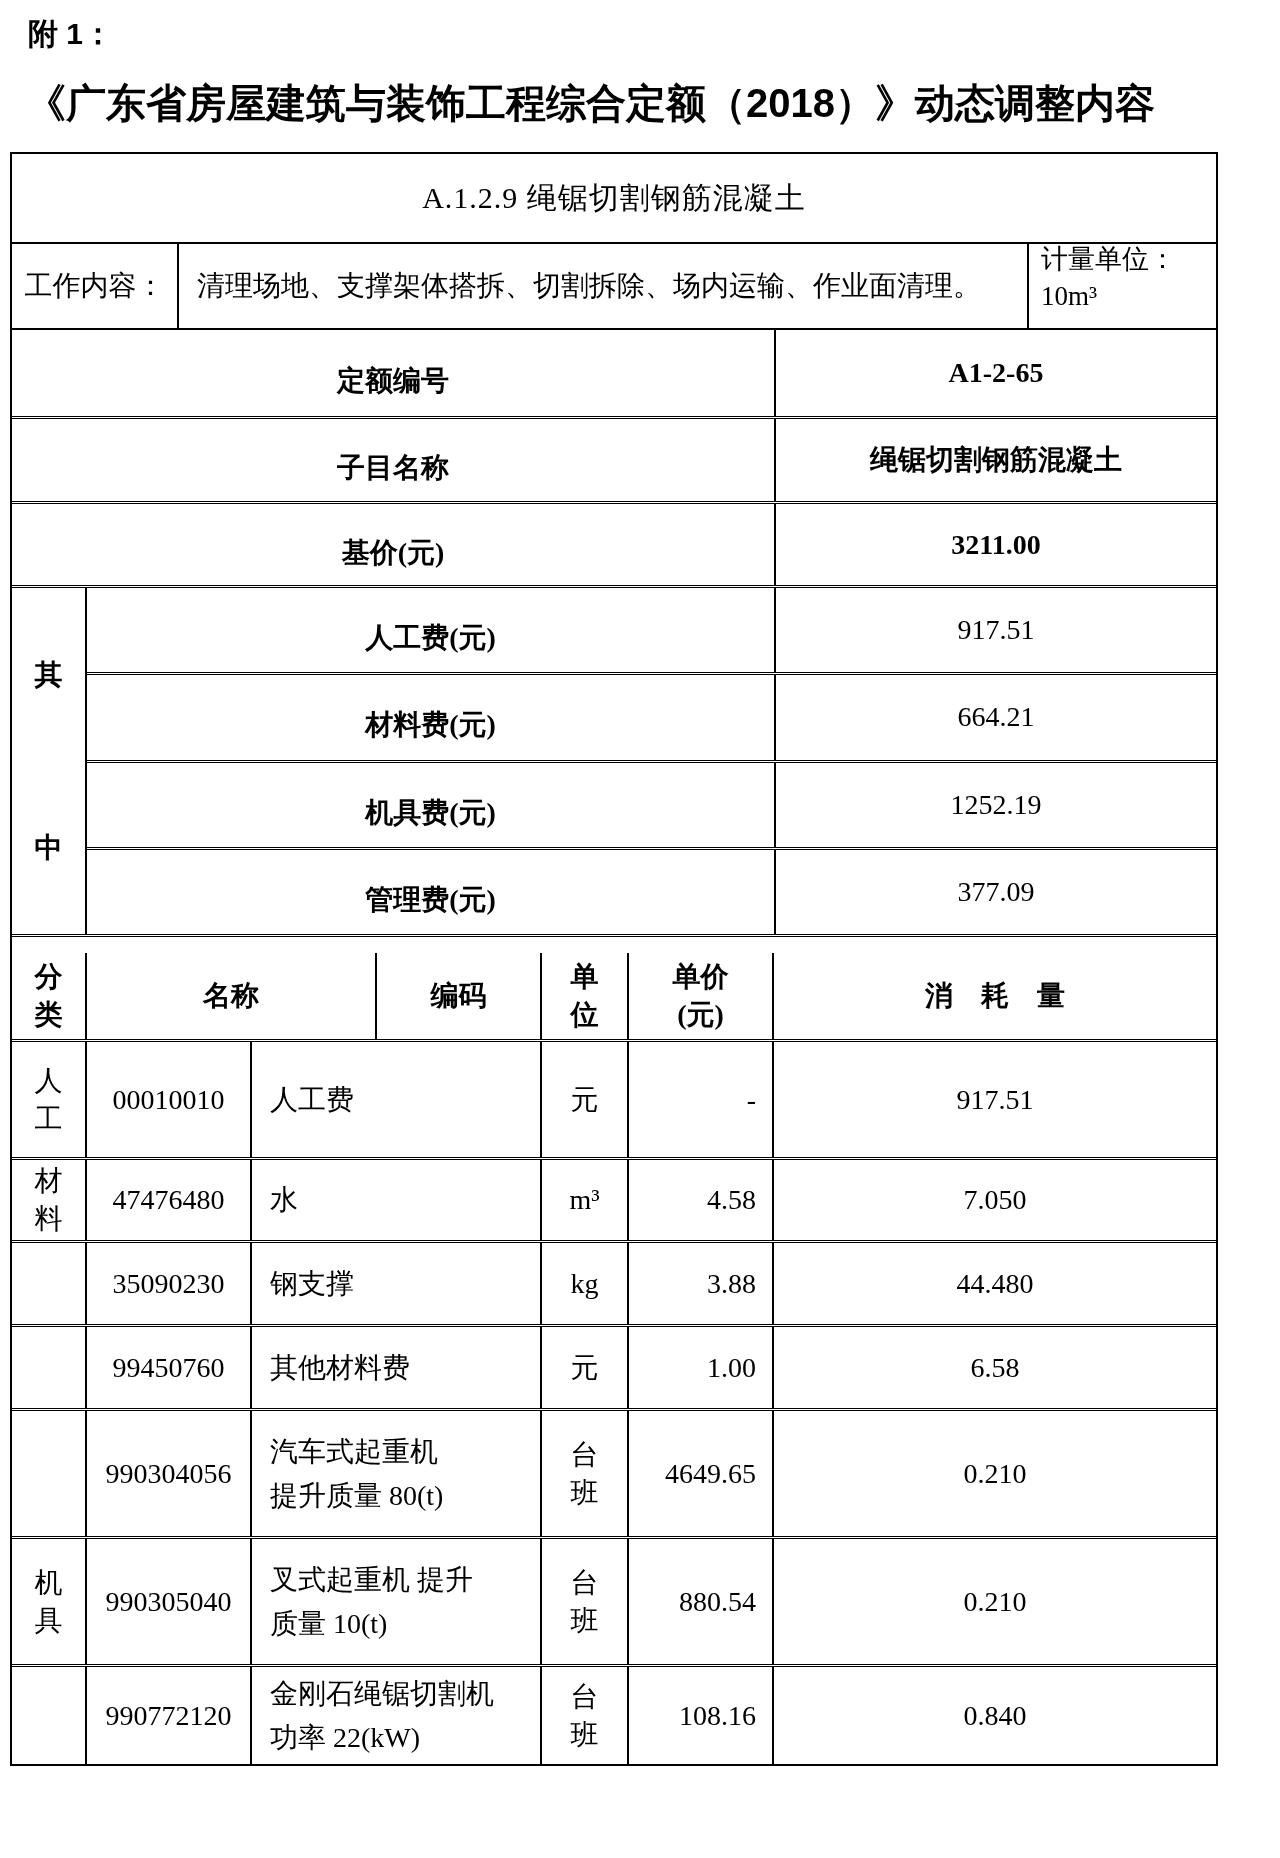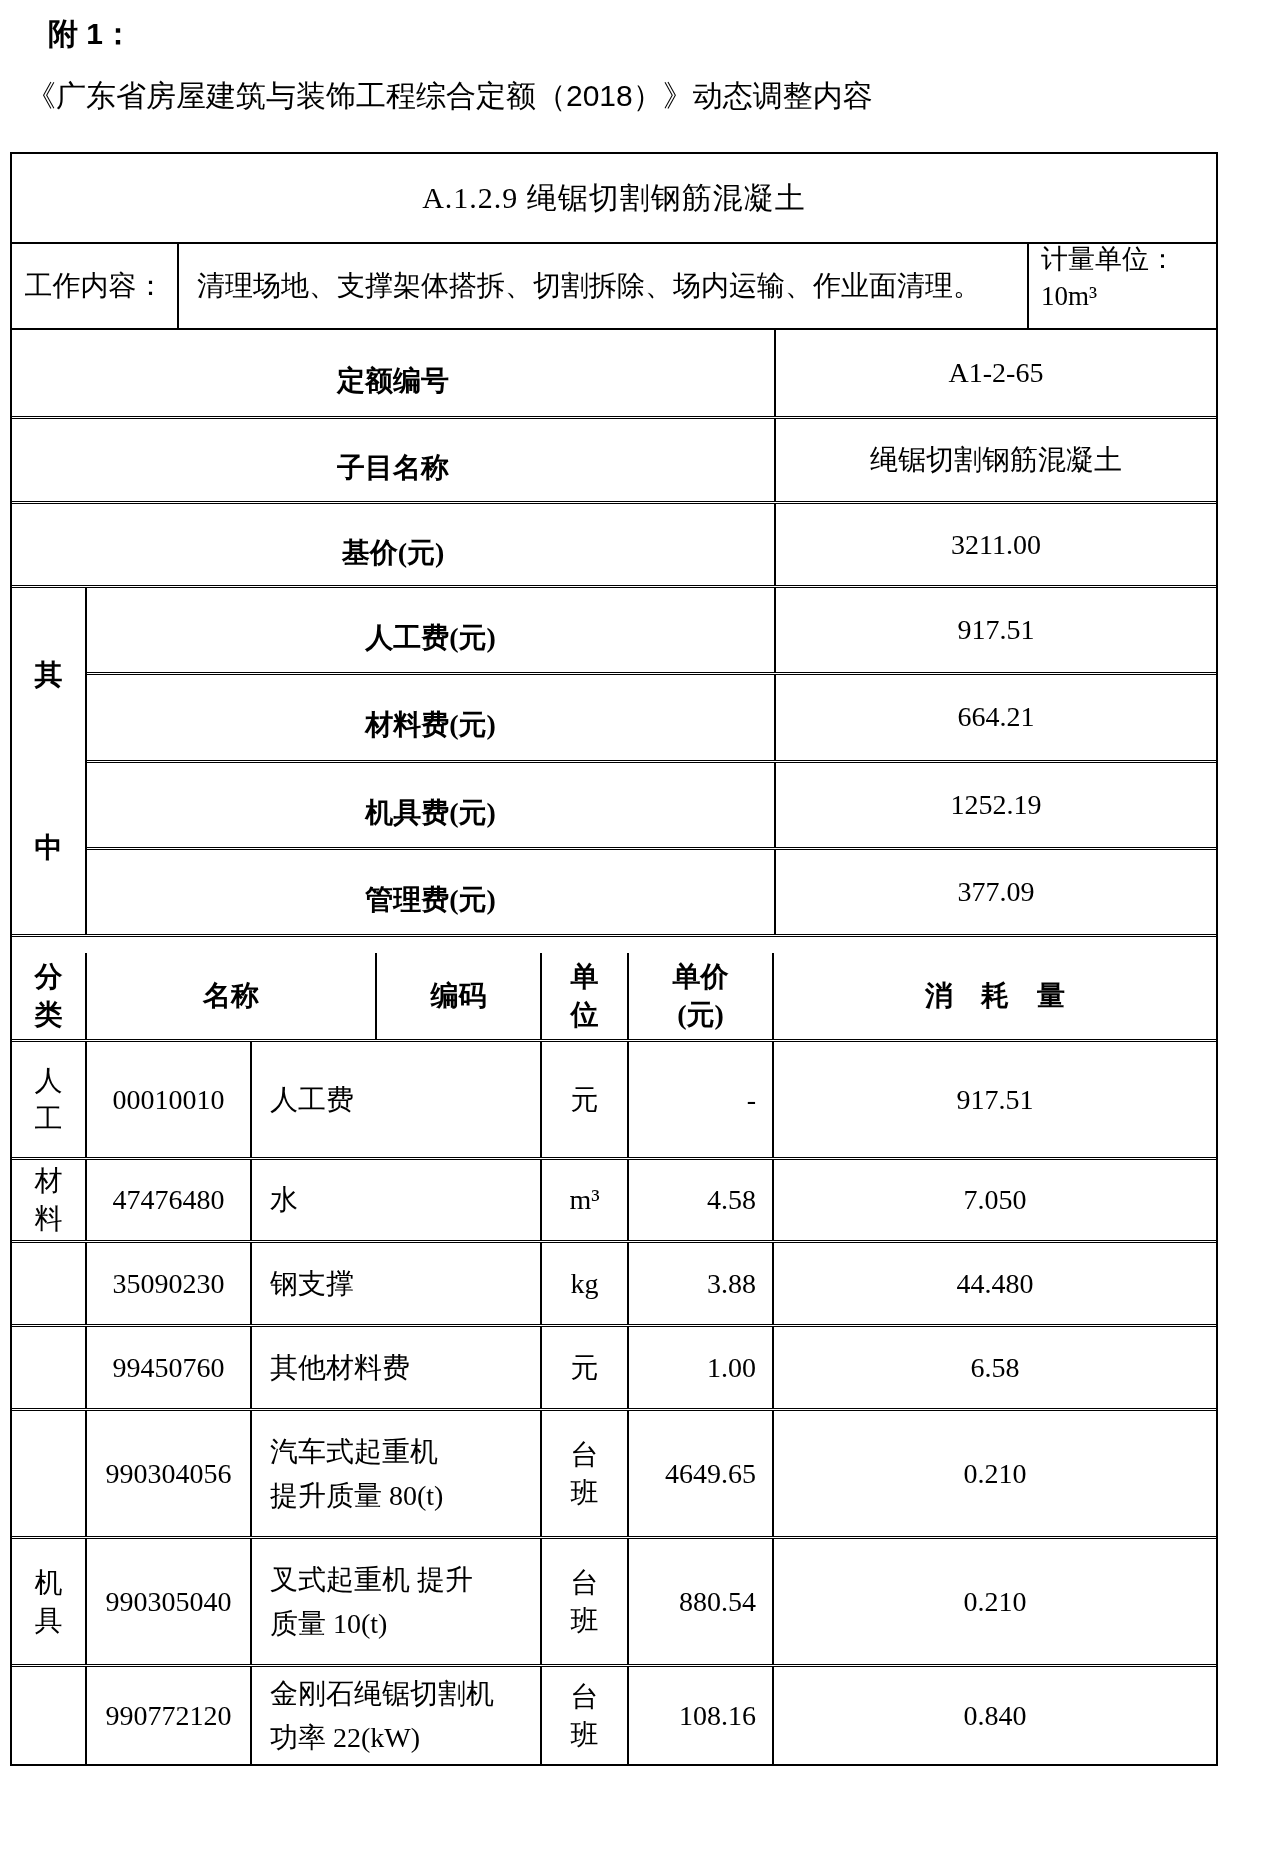--- a/index.html
+++ b/index.html
@@ -4,27 +4,27 @@
 <style>
   * { box-sizing: border-box; margin: 0; padding: 0; }
   html, body { background: #ffffff; }
   body {
     width: 1280px; height: 1858px; position: relative;
     color: #000; font-family: "Liberation Serif", "DejaVu Serif", serif;
   }
   .attachment {
     position: absolute; left: 28px; top: 14px;
     font-family: "Liberation Sans", sans-serif;
-    font-size: 30px; font-weight: bold; margin-left: 20px;
+    font-size: 30px; font-weight: bold;
   }
   .page-title {
     position: absolute; left: 0; top: 76px; width: 1280px;
     padding: 0 26px;
     font-family: "Liberation Sans", sans-serif;
-    font-size: 30px; font-weight: normal; letter-spacing: 0px;
+    font-size: 40px; font-weight: bold; letter-spacing: 0px;
     white-space: nowrap;
   }
   .tbl {
     position: absolute; left: 10px; top: 152px; width: 1208px;
     border: 2px solid #000; display: flex; flex-direction: column;
     font-size: 28px;
   }
   .row { display: flex; border-top: 3px double #000; align-items: stretch; }
   .row.first { border-top: none; }
   .row.thin { border-top: 2px solid #000; }
@@ -35,21 +35,21 @@
     min-width: 0;
   }
   .cell.first { border-left: none; }
   .bold { font-weight: bold; margin-top: 16px; }
   .section-title-cell { flex: 1; font-size: 30px; letter-spacing: 1px; }
   .w-label   { flex: 0 0 165px; }
   .w-content { flex: 0 0 850px; justify-content: flex-start; text-align: left; padding-left: 18px; }
   .w-unit    { flex: 1; align-items: flex-end; justify-content: flex-start;
                padding: 0 0 14px 12px; text-align: left; font-size: 27px; }
   .s-label { flex: 0 0 762px; }
-  .s-value { flex: 1; }
+  .s-value { flex: 1; font-weight: bold; }
   .qz-cell { flex: 0 0 73px; flex-direction: column; justify-content: space-around; font-weight: bold; }
   .sub-col { flex: 1; display: flex; flex-direction: column; border-left: 2px solid #000; }
   .sub-row { display: flex; flex: 1; border-top: 3px double #000; align-items: stretch; }
   .sub-row.first { border-top: none; }
   .sub-label { flex: 0 0 687px; }
   .sub-value { flex: 1; }
   .c-cat  { flex: 0 0 73px; }
   .c-code { flex: 0 0 165px; }
   .c-name { flex: 0 0 290px; justify-content: flex-start; text-align: left; padding-left: 18px; line-height: 1.55; }
   .c-unit { flex: 0 0 87px; }

